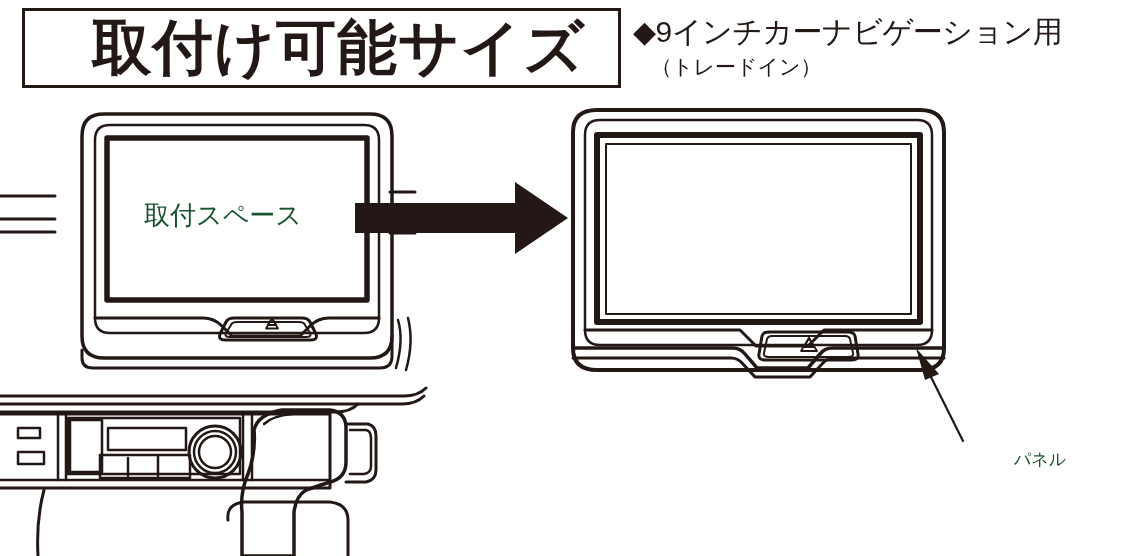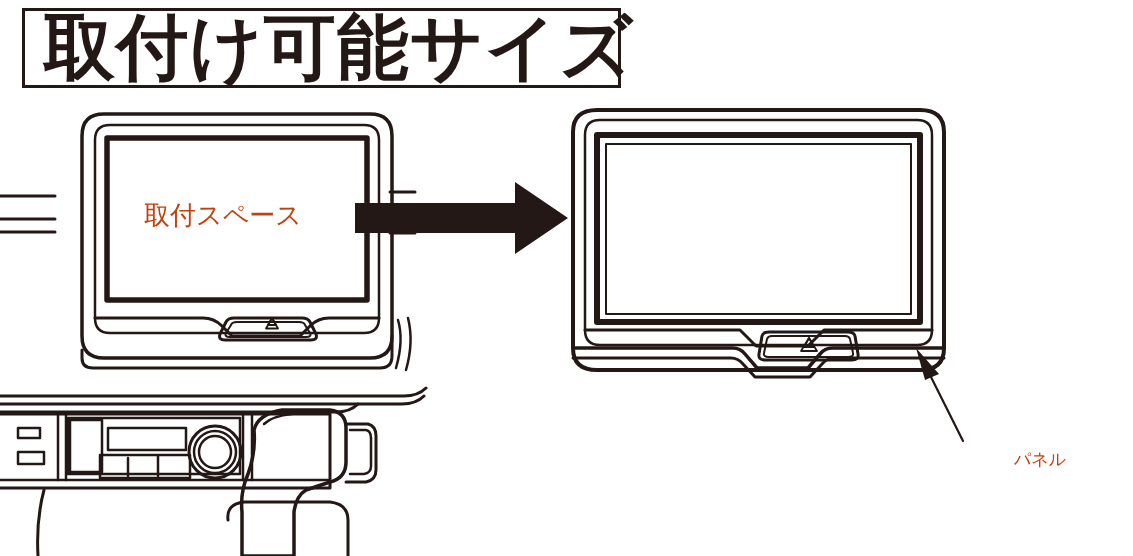--- a/index.html
+++ b/index.html
@@ -33,21 +33,21 @@
   }
   .title-text {
     position: absolute;
     left: 0;
     top: 0;
     width: 100%;
     height: 100%;
     display: flex;
     align-items: center;
     justify-content: center;
-    font-size: 72px;
+    font-size: 60px;
     font-weight: bold;
     letter-spacing: 1px;
     color: #231815;
     white-space: nowrap;
     padding-left: 34px;
     box-sizing: border-box;
   }
 
   .header-right {
     position: absolute;
@@ -76,21 +76,21 @@
     position: absolute;
     left: 0;
     top: 0;
     width: 1133px;
     height: 556px;
   }
 
   
   .lbl {
     position: absolute;
-    color: #c2410c;
+    color: #14532d;
     white-space: nowrap;
     text-align: center;
   }
   .lbl-install {
     left: 88px;
     top: 198px;
     width: 270px;
     font-size: 26px;
   }
   .lbl-navi {
@@ -109,20 +109,24 @@
 </style>
 </head>
 <body>
 
 <div id="page">
 
   <div class="title-box">
     <div class="title-text">取付け可能サイズ</div>
   </div>
 
+  <div class="header-right">
+    <div class="header-main">◆9インチカーナビゲーション用</div>
+    <div class="header-sub">（トレードイン）</div>
+  </div>
 
   <svg class="art" viewBox="0 0 1133 556" xmlns="http://www.w3.org/2000/svg">
 
     <g fill="none" stroke="#231815" stroke-linecap="round" stroke-linejoin="round">
 
       <g>
 
         <g stroke-width="3">
           <line x1="0" y1="196" x2="55" y2="196"></line>
           <line x1="0" y1="219" x2="55" y2="219"></line>

